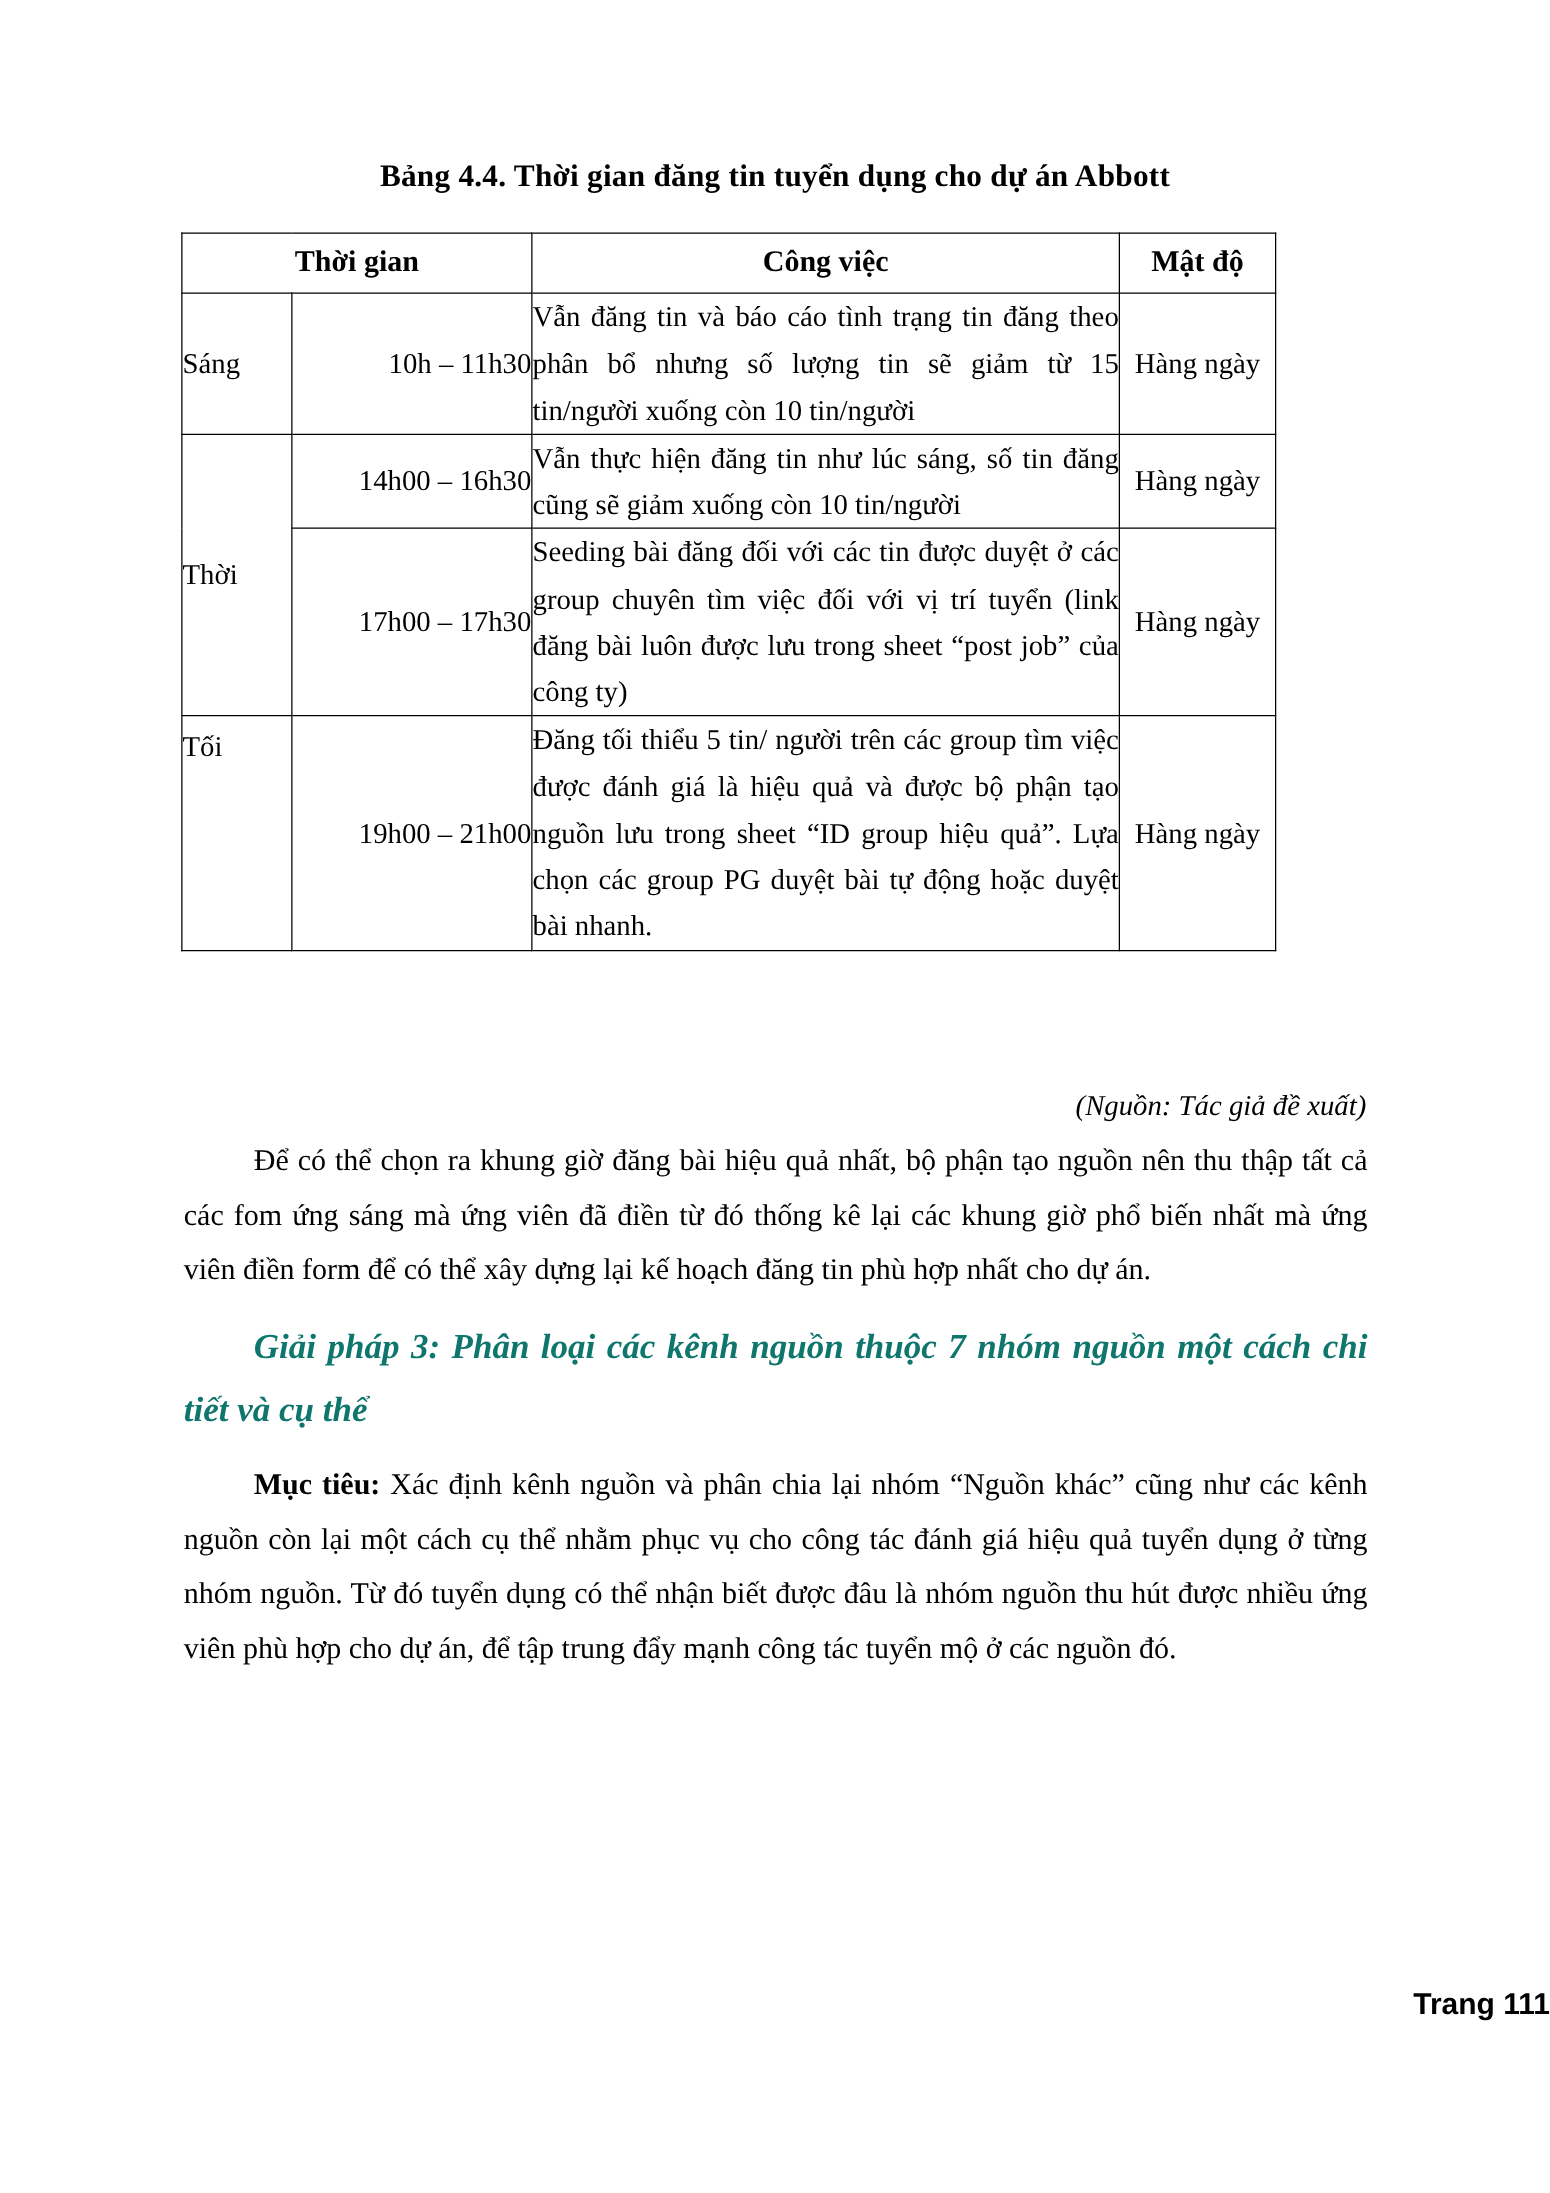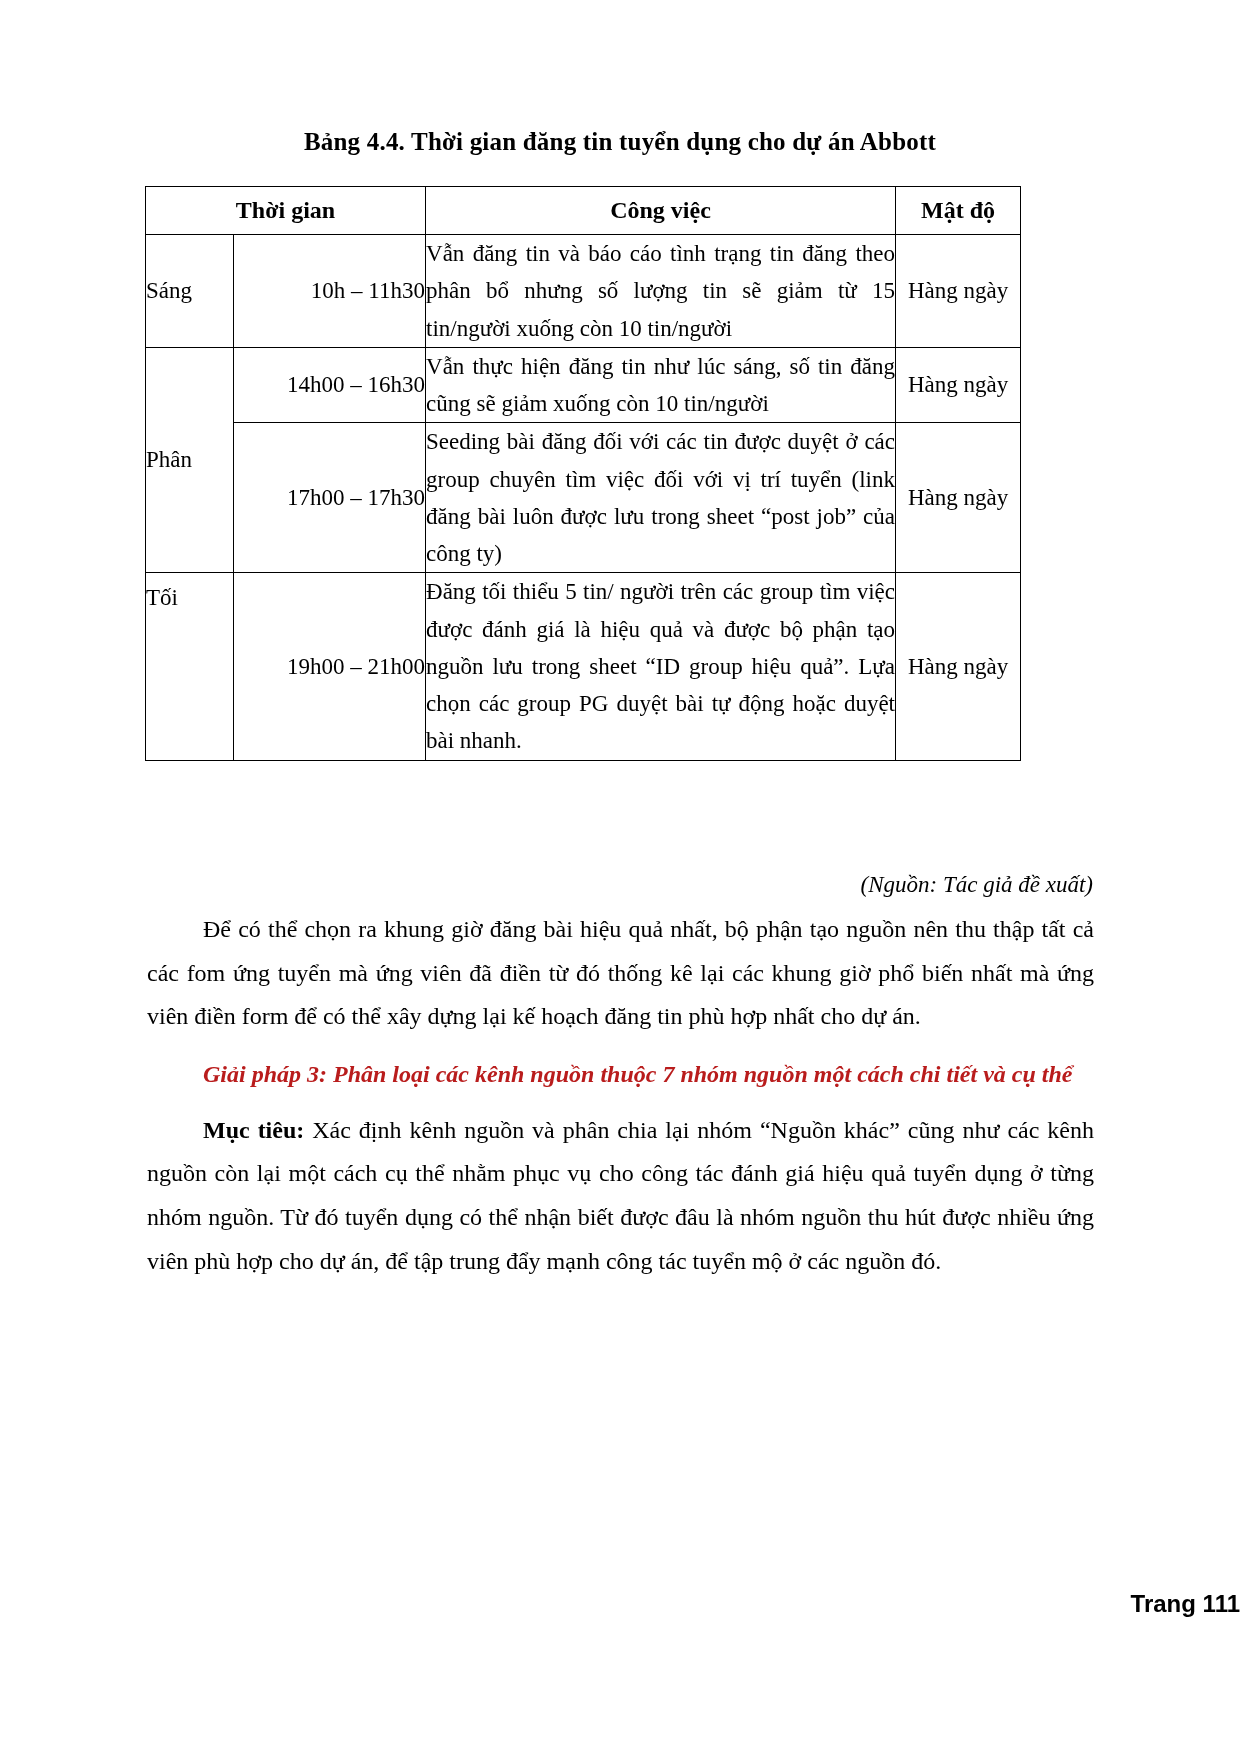--- a/index.html
+++ b/index.html
@@ -117,26 +117,26 @@
     text-justify: inter-word;
     font-size: 24px;
     line-height: 1.82;
     text-indent: 56px;
   }
 
   p.solution {
     margin: 14px 0 0 0;
     text-align: justify;
     text-justify: inter-word;
-    font-size: 24px;
+    font-size: 28px;
     line-height: 1.82;
     text-indent: 56px;
     font-weight: bold;
     font-style: italic;
-    color: #b91c1c;
+    color: #0f766e;
   }
 
   p.objective {
     margin: 12px 0 0 0;
     text-align: justify;
     text-justify: inter-word;
     font-size: 24px;
     line-height: 1.82;
     text-indent: 56px;
   }
@@ -178,21 +178,21 @@
       </thead>
       <tbody>
         <tr class="r-sang">
           <td class="period top">Sáng</td>
           <td class="time">10h – 11h30</td>
           <td class="task">Vẫn đăng tin và báo cáo tình trạng tin đăng theo phân bổ nhưng số lượng tin sẽ giảm từ 15 tin/người xuống còn 10 tin/người</td>
           <td class="freq">Hàng ngày</td>
         </tr>
 
         <tr class="r-chieu1">
-          <td class="period" rowspan="2">Phân</td>
+          <td class="period" rowspan="2">Thời</td>
           <td class="time">14h00 – 16h30</td>
           <td class="task">Vẫn thực hiện đăng tin như lúc sáng, số tin đăng cũng sẽ giảm xuống còn 10 tin/người</td>
           <td class="freq">Hàng ngày</td>
         </tr>
 
         <tr class="r-chieu2">
           <td class="time">17h00 – 17h30</td>
           <td class="task">Seeding bài đăng đối với các tin được duyệt ở các group chuyên tìm việc đối với vị trí tuyển (link đăng bài luôn được lưu trong sheet “post job” của công ty)</td>
           <td class="freq">Hàng ngày</td>
         </tr>
@@ -203,21 +203,21 @@
           <td class="task">Đăng tối thiểu 5 tin/ người trên các group tìm việc được đánh giá là hiệu quả và được bộ phận tạo nguồn lưu trong sheet “ID group hiệu quả”. Lựa chọn các group PG duyệt bài tự động hoặc duyệt bài nhanh.</td>
           <td class="freq">Hàng ngày</td>
         </tr>
       </tbody>
     </table>
   </div>
 
   <div class="source">(Nguồn: Tác giả đề xuất)</div>
 
   <div class="body-block">
-    <p class="para">Để có thể chọn ra khung giờ đăng bài hiệu quả nhất, bộ phận tạo nguồn nên thu thập tất cả các fom ứng tuyển mà ứng viên đã điền từ đó thống kê lại các khung giờ phổ biến nhất mà ứng viên điền form để có thể xây dựng lại kế hoạch đăng tin phù hợp nhất cho dự án.</p>
+    <p class="para">Để có thể chọn ra khung giờ đăng bài hiệu quả nhất, bộ phận tạo nguồn nên thu thập tất cả các fom ứng sáng mà ứng viên đã điền từ đó thống kê lại các khung giờ phổ biến nhất mà ứng viên điền form để có thể xây dựng lại kế hoạch đăng tin phù hợp nhất cho dự án.</p>
 
     <p class="solution">Giải pháp 3: Phân loại các kênh nguồn thuộc 7 nhóm nguồn một cách chi tiết và cụ thể</p>
 
     <p class="objective">
       <span class="b">Mục tiêu:</span><span> Xác định kênh nguồn và phân chia lại nhóm “Nguồn khác” cũng như các kênh nguồn còn lại một cách cụ thể nhằm phục vụ cho công tác đánh giá hiệu quả tuyển dụng ở từng nhóm nguồn. Từ đó tuyển dụng có thể nhận biết được đâu là nhóm nguồn thu hút được nhiều ứng viên phù hợp cho dự án, để tập trung đẩy mạnh công tác tuyển mộ ở các nguồn đó.</span>
     </p>
   </div>
 
   <div class="footer">Trang 111</div>
 

